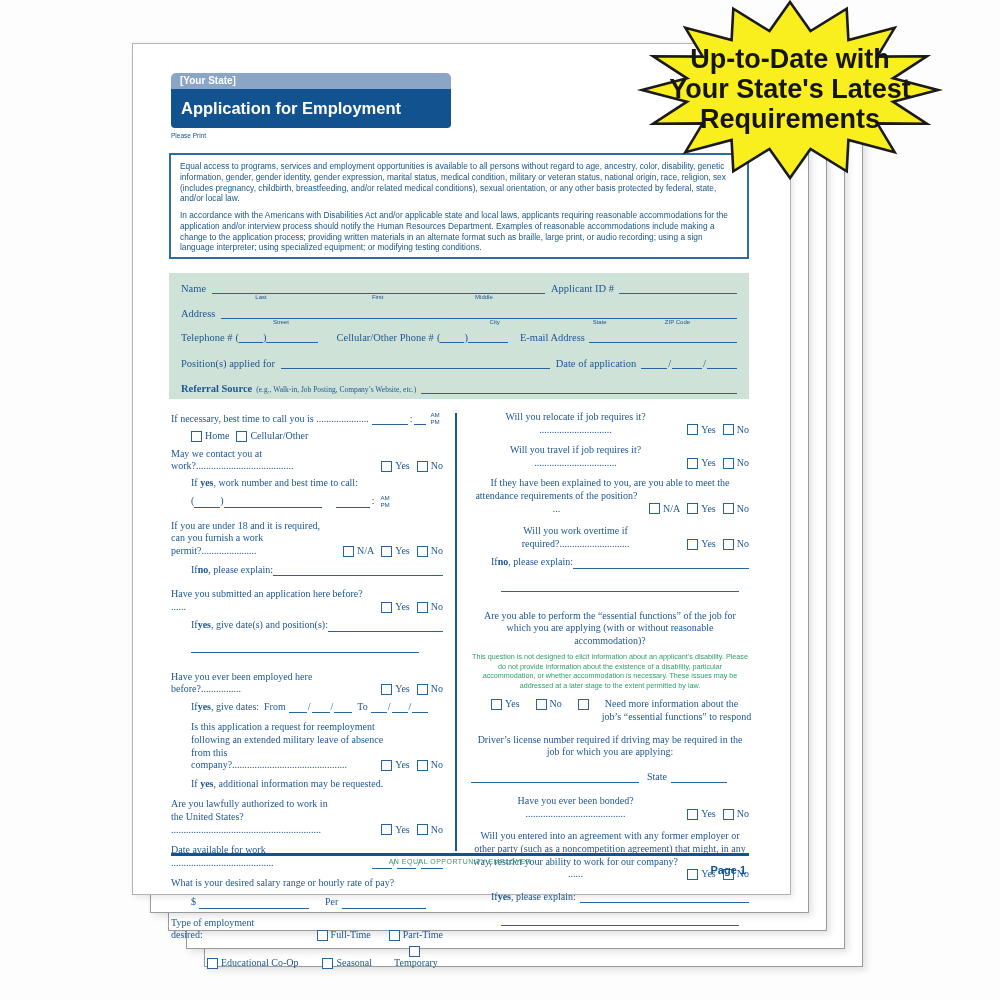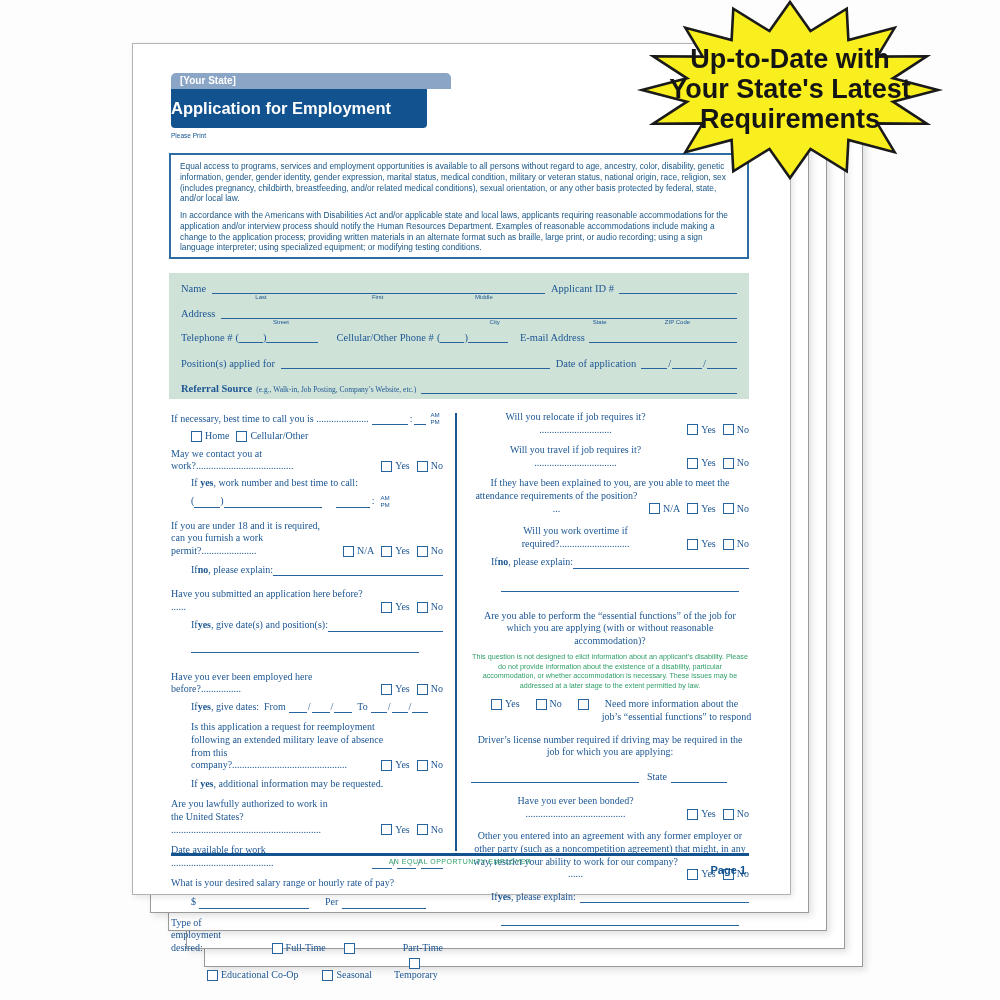--- a/index.html
+++ b/index.html
@@ -6,23 +6,23 @@
   #canvas{position:relative;width:1000px;height:1000px;background:#fdfdfd;overflow:hidden;
           font-family:"Liberation Serif", serif;color:#1c5692;}
   .sheet{position:absolute;width:657px;height:850px;background:#fff;border:1px solid #9a9a9a;
          box-shadow:3px 3px 7px rgba(0,0,0,.12);}
   #page{position:absolute;left:132px;top:43px;width:657px;height:850px;background:#fff;
         border:1px solid #b3b3b3;box-shadow:2px 2px 6px rgba(0,0,0,.10);z-index:10;}
   
   #stateTab{position:absolute;left:38px;top:29px;width:280px;height:16px;background:#8aa5c6;
             border-radius:5px 5px 0 0;color:#fff;font-family:"Liberation Sans",sans-serif;
             font-weight:bold;font-size:10px;line-height:16px;padding-left:9px;box-sizing:border-box;}
-  #titleBar{position:absolute;left:38px;top:45px;width:256px;height:39px;background:#11528f;
+  #titleBar{position:absolute;left:38px;top:45px;width:280px;height:39px;background:#11528f;
             border-radius:0 0 4px 4px;color:#fff;font-family:"Liberation Sans",sans-serif;
-            font-weight:bold;font-size:16.5px;line-height:39px;box-sizing:border-box;}
+            font-weight:bold;font-size:16.5px;line-height:39px;padding-left:10px;box-sizing:border-box;}
   #pleasePrint{position:absolute;left:38px;top:88px;font-family:"Liberation Sans",sans-serif;
                font-size:6.5px;color:#11528f;}
   
   #noticeBox{position:absolute;left:36px;top:109px;width:580px;height:106px;border:2px solid #2e6da4;
              box-sizing:border-box;padding:6px 9px;font-family:"Liberation Sans",sans-serif;
              font-size:8.3px;line-height:1.3;color:#195687;}
   #noticeBox p{margin:0 0 6px 0;}
   
   #infoBox{position:absolute;left:36px;top:229px;width:580px;height:126px;background:#cfe2d8;
            box-sizing:border-box;padding:10px 12px 6px 12px;font-size:10.5px;}
@@ -298,21 +298,21 @@
           <span class="bl" style="width:110px;margin-left:3px;"></span>
           <span style="margin-left:16px;">Per</span>
           <span class="bl" style="width:84px;margin-left:4px;"></span>
         </div>
         <div class="row mt8">
           <span>Type of employment desired:</span>
           <span class="cbg" style="margin-left:30px;">
               <span class="cb"></span>
               <span>Full-Time</span>
             </span>
-          <span class="cbg" style="margin-left:18px;gap:45px;">
+          <span class="cbg" style="margin-left:18px;">
               <span class="cb"></span>
               <span>Part-Time</span>
             </span>
         </div>
         <div class="row ind mt4">
           <span class="cbg" style="margin-left:16px;">
               <span class="cb"></span>
               <span>Educational Co-Op</span>
             </span>
           <span class="cbg" style="margin-left:24px;">
@@ -417,21 +417,21 @@
           <span class="cbg">
               <span class="cb"></span>
               <span>Yes</span>
             </span>
           <span class="cbg">
               <span class="cb"></span>
               <span>No</span>
             </span>
         </div>
         <div class="mt10">
-          <div>Other you entered into an agreement with any former employer or</div>
+          <div>Will you entered into an agreement with any former employer or</div>
           <div>other party (such as a noncompetition agreement) that might, in any</div>
           <div class="row">
             <span class="grow">way, restrict your ability to work for our company? ......</span>
             <span class="cbg">
                 <span class="cb"></span>
                 <span>Yes</span>
               </span>
             <span class="cbg">
                 <span class="cb"></span>
                 <span>No</span>

